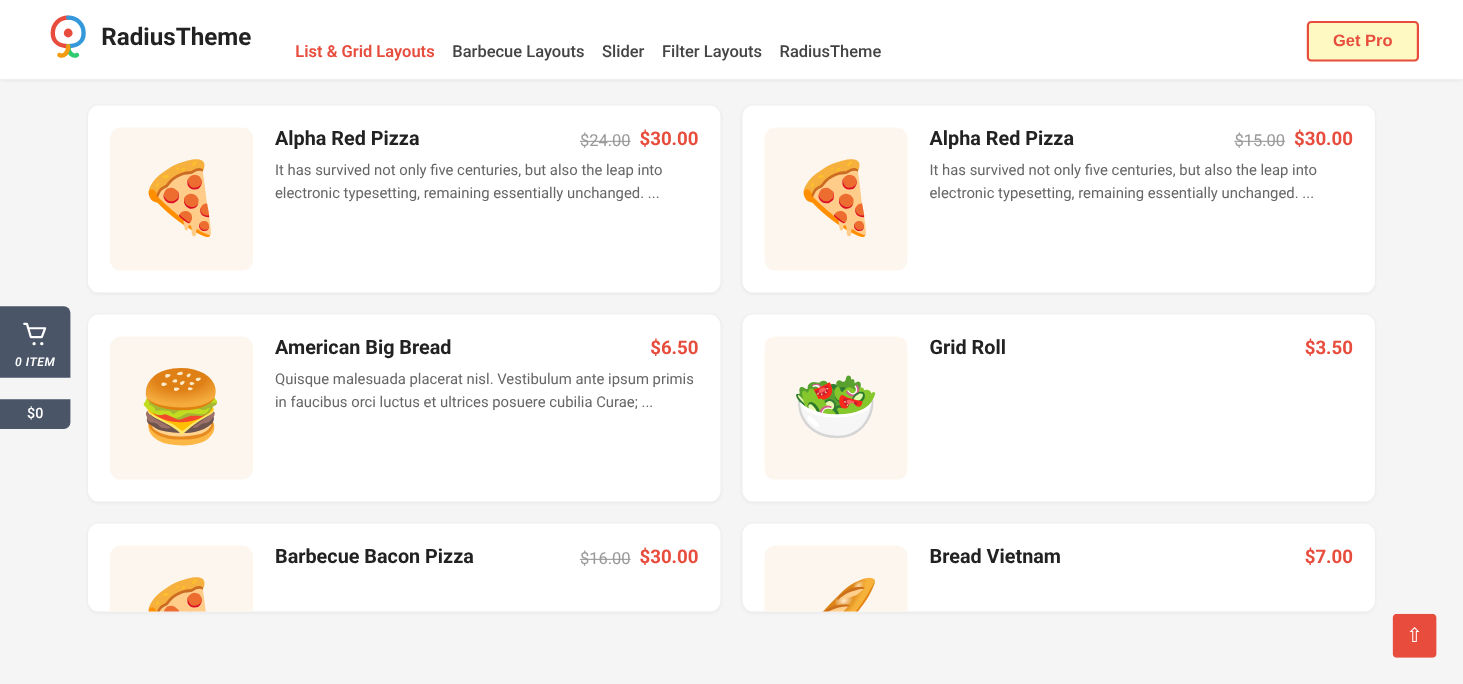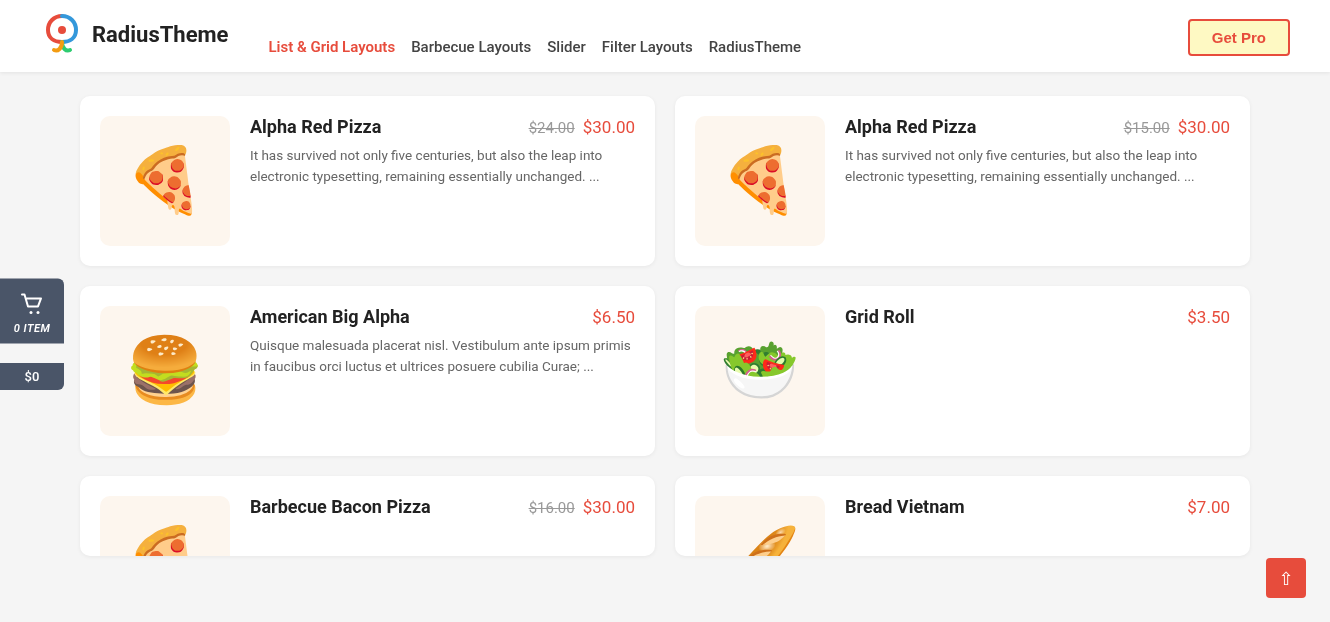--- a/index.html
+++ b/index.html
@@ -156,21 +156,21 @@
       gap: 8px;
       white-space: nowrap;
     }
     .price-old {
       font-size: 15px;
       color: #999;
       text-decoration: line-through;
     }
     .price-new {
       font-size: 17px;
-      font-weight: 400;
+      font-weight: 700;
       color: #e74c3c;
     }
     .product-desc {
       font-size: 13.5px;
       color: #666;
       line-height: 1.55;
     }
 
     
     .scroll-top-btn {
@@ -259,21 +259,21 @@
         </div>
         <p class="product-desc">It has survived not only five centuries, but also the leap into electronic typesetting, remaining essentially unchanged. ...</p>
       </div>
     </div>
       <div class="product-card">
       <div class="product-image-wrap">
         <span style="font-size:64px;line-height:1;">🍔</span>
       </div>
       <div class="product-info">
         <div class="product-title-row">
-          <span class="product-name">American Big Alpha</span>
+          <span class="product-name">American Big Bread</span>
           <div class="product-prices">
 
             <span class="price-new">$6.50</span>
           </div>
         </div>
         <p class="product-desc">Quisque malesuada placerat nisl. Vestibulum ante ipsum primis in faucibus orci luctus et ultrices posuere cubilia Curae; ...</p>
       </div>
     </div>
       <div class="product-card">
       <div class="product-image-wrap">

